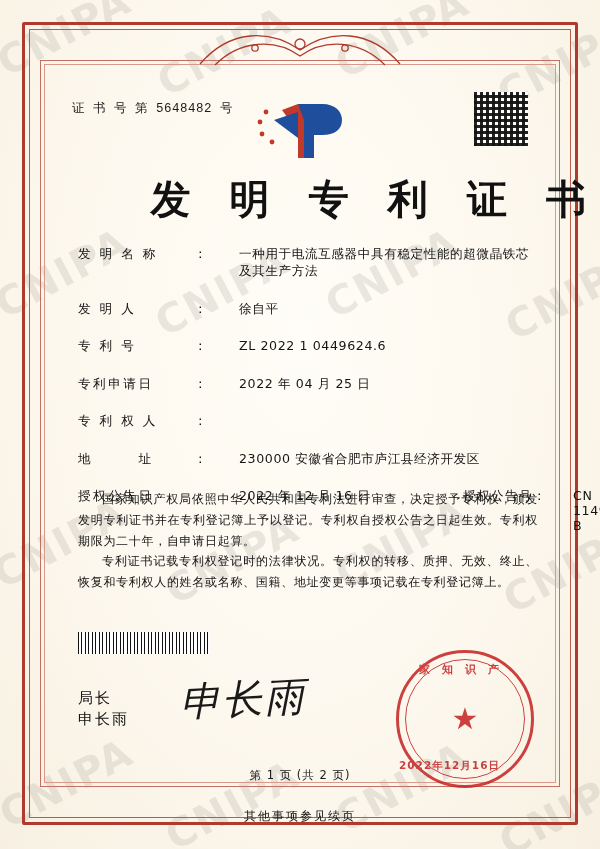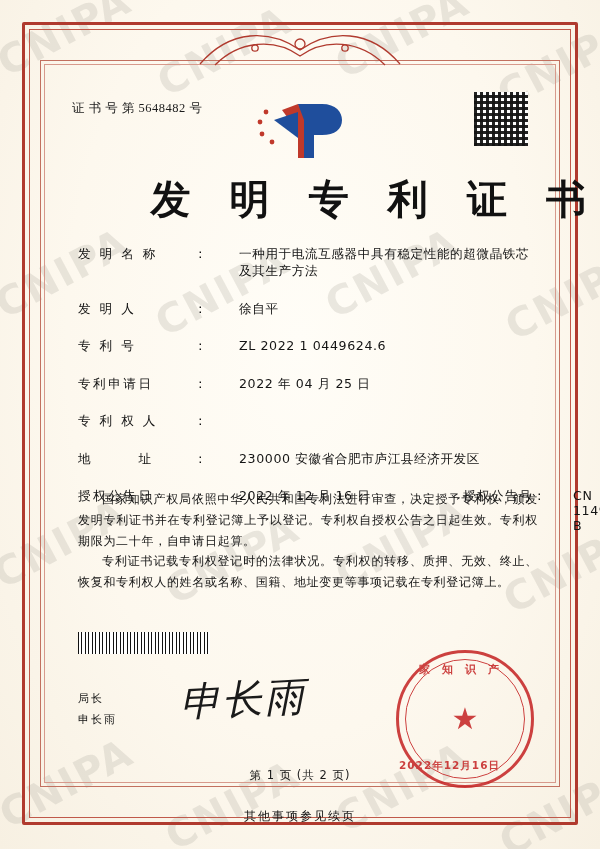--- a/index.html
+++ b/index.html
@@ -66,21 +66,21 @@
     position:absolute;left:50%;top:24px;transform:translateX(-50%);
     width:210px;height:46px;
   }
 
   .content{position:absolute;left:0;top:0;right:0;bottom:0;}
 
   .cert-no{
     position:absolute;left:72px;top:100px;
     font-size:12.5px;color:#1b1b1b;
     letter-spacing:0.5px;
-    font-family:Liberation Serif, serif;
+    font-family:Liberation Mono, monospace;
   }
   .qr{
     position:absolute;right:72px;top:92px;
     width:54px;height:54px;
     background:
       repeating-linear-gradient(90deg,#111 0 3px,#fff 3px 6px),
       repeating-linear-gradient(0deg,#111 0 3px,#fff 3px 6px);
     background-blend-mode:multiply;
     opacity:.92;
   }
@@ -131,21 +131,21 @@
   .indent{display:inline-block;width:24px;}
 
   .barcode{
     position:absolute;left:78px;top:632px;
     width:132px;height:22px;
     background:repeating-linear-gradient(90deg,
       #111 0 1.5px,#fff 1.5px 3px,#111 3px 4.2px,#fff 4.2px 7px);
   }
   .sig-block{
     position:absolute;left:78px;top:688px;
-    font-size:11px;line-height:21px;color:#111;
+    font-size:15px;line-height:21px;color:#111;
     letter-spacing:2px;
   }
   .signature{
     position:absolute;left:180px;top:672px;
     font-size:40px;
     color:#1a1a1a;
     font-family:"DejaVu Serif","Liberation Serif",serif;
     font-style:italic;
     letter-spacing:2px;
     transform:rotate(-3deg);

